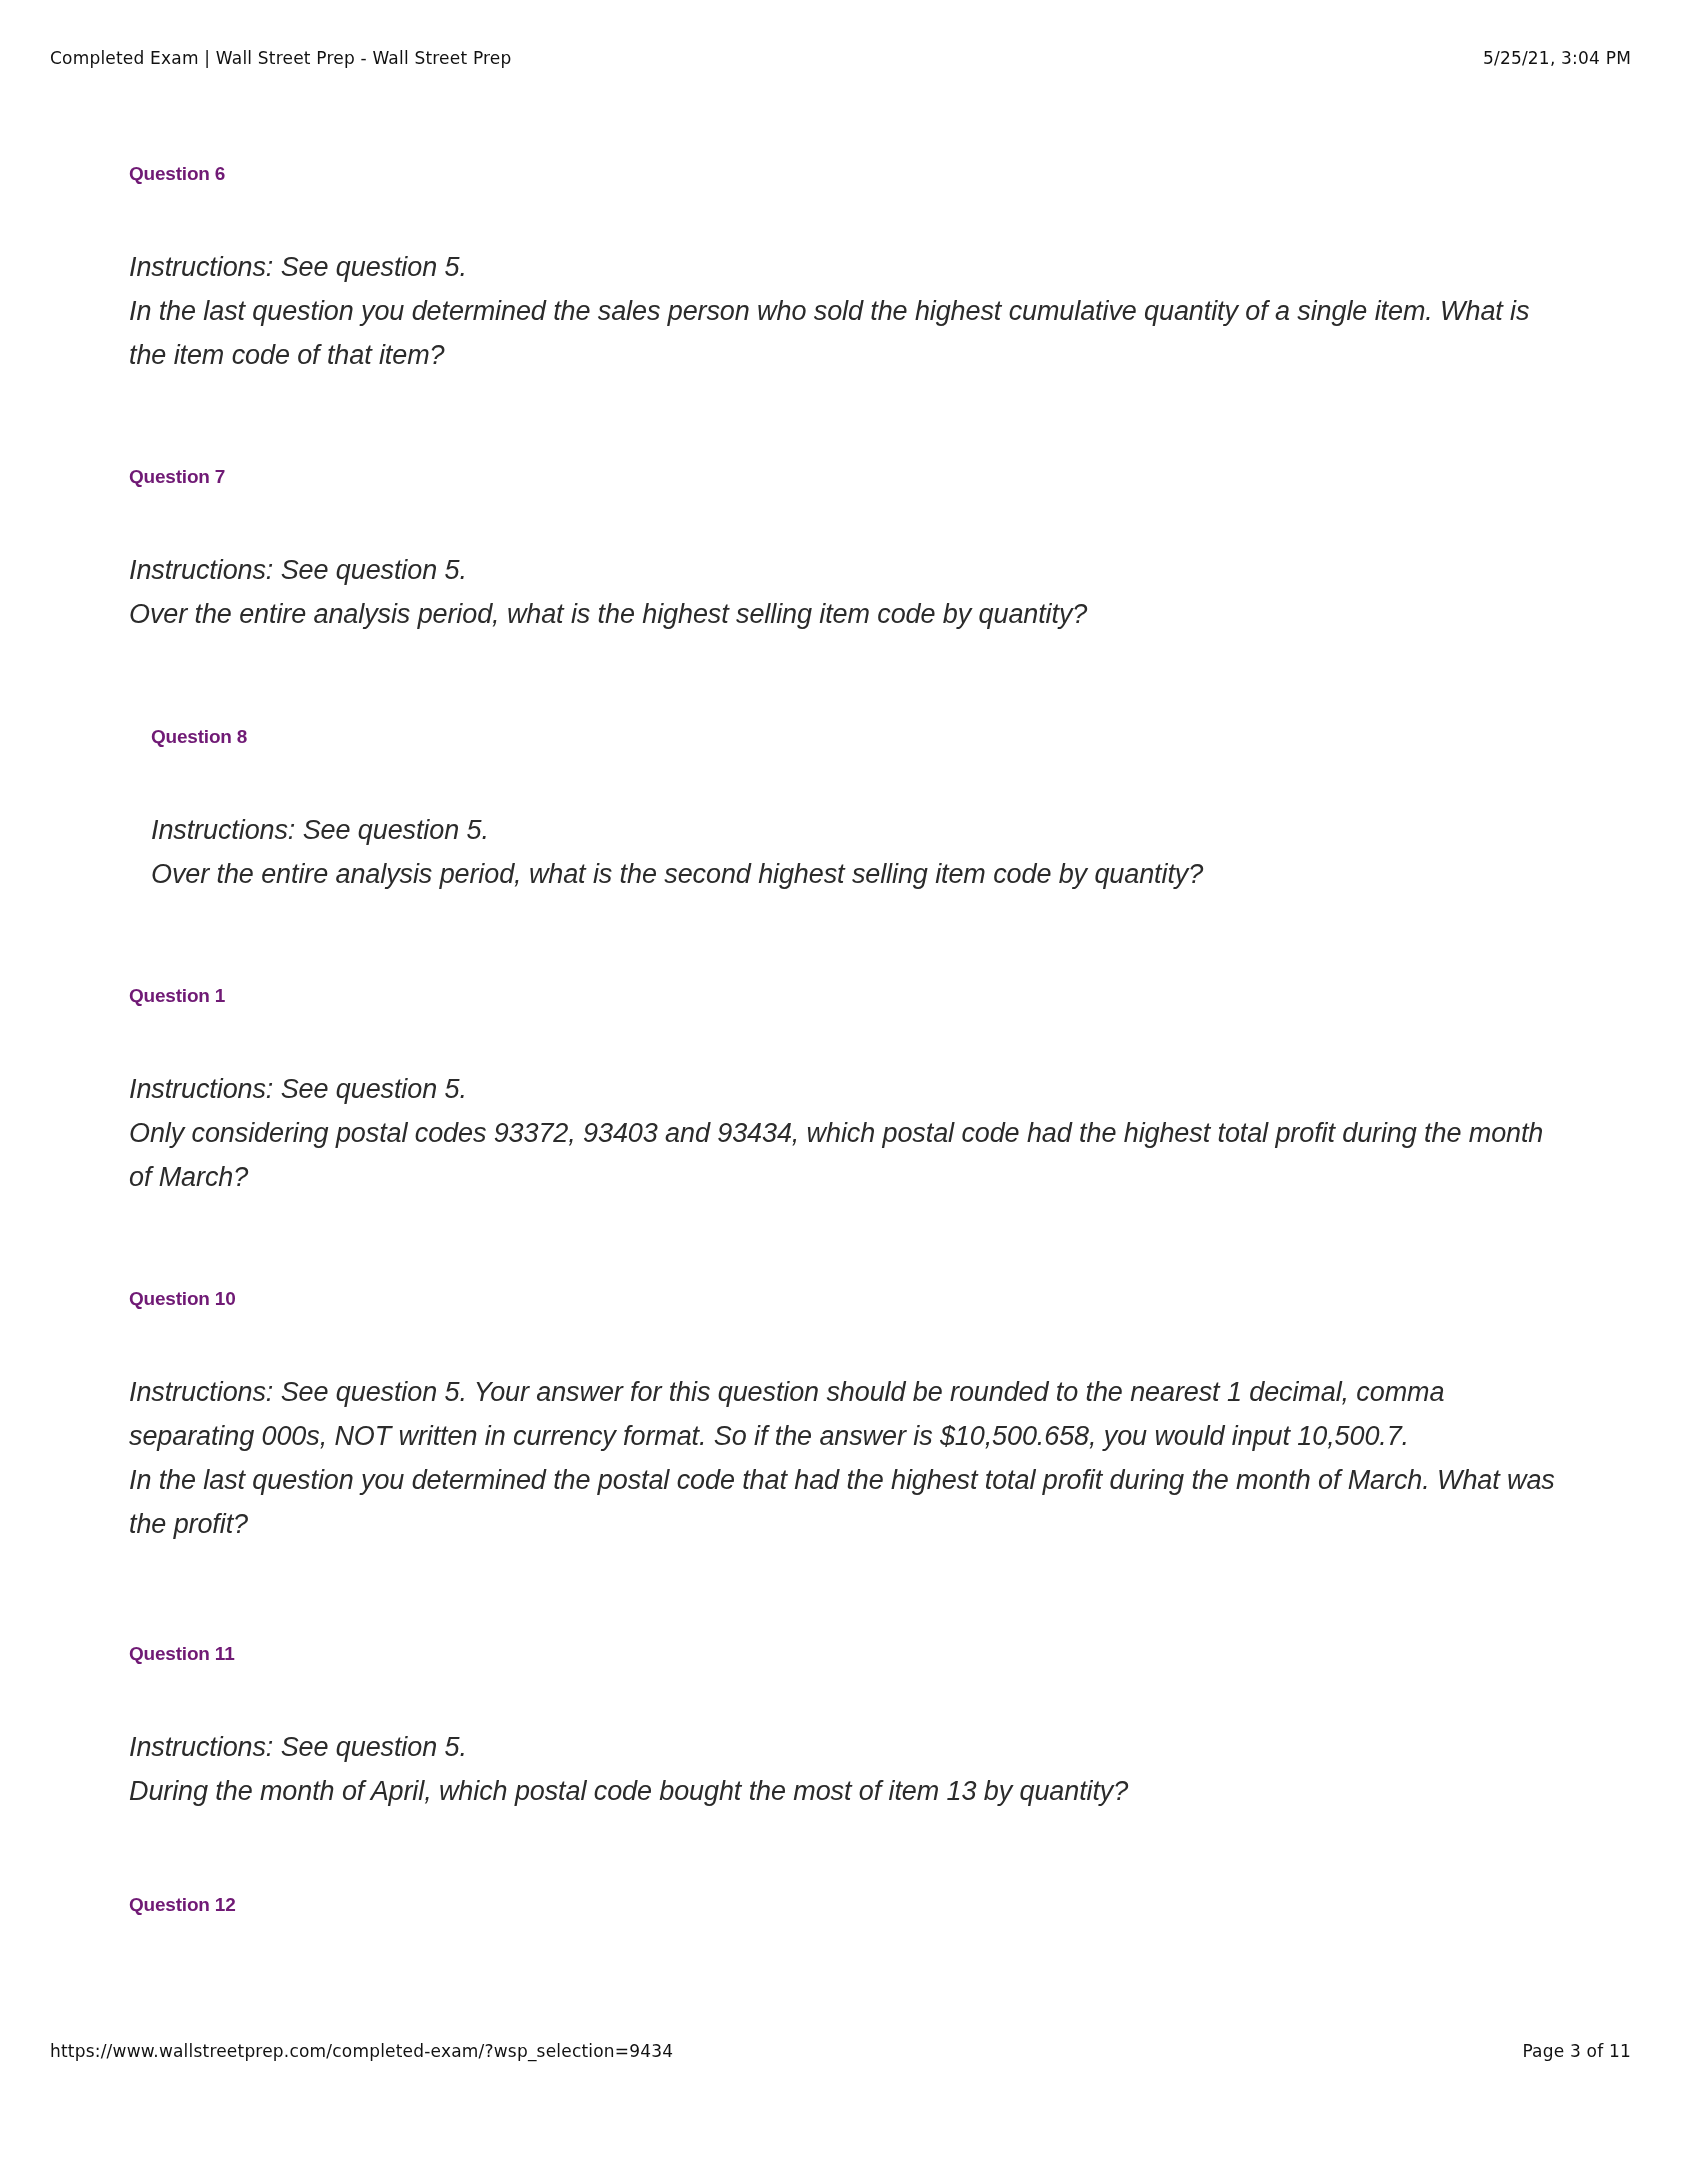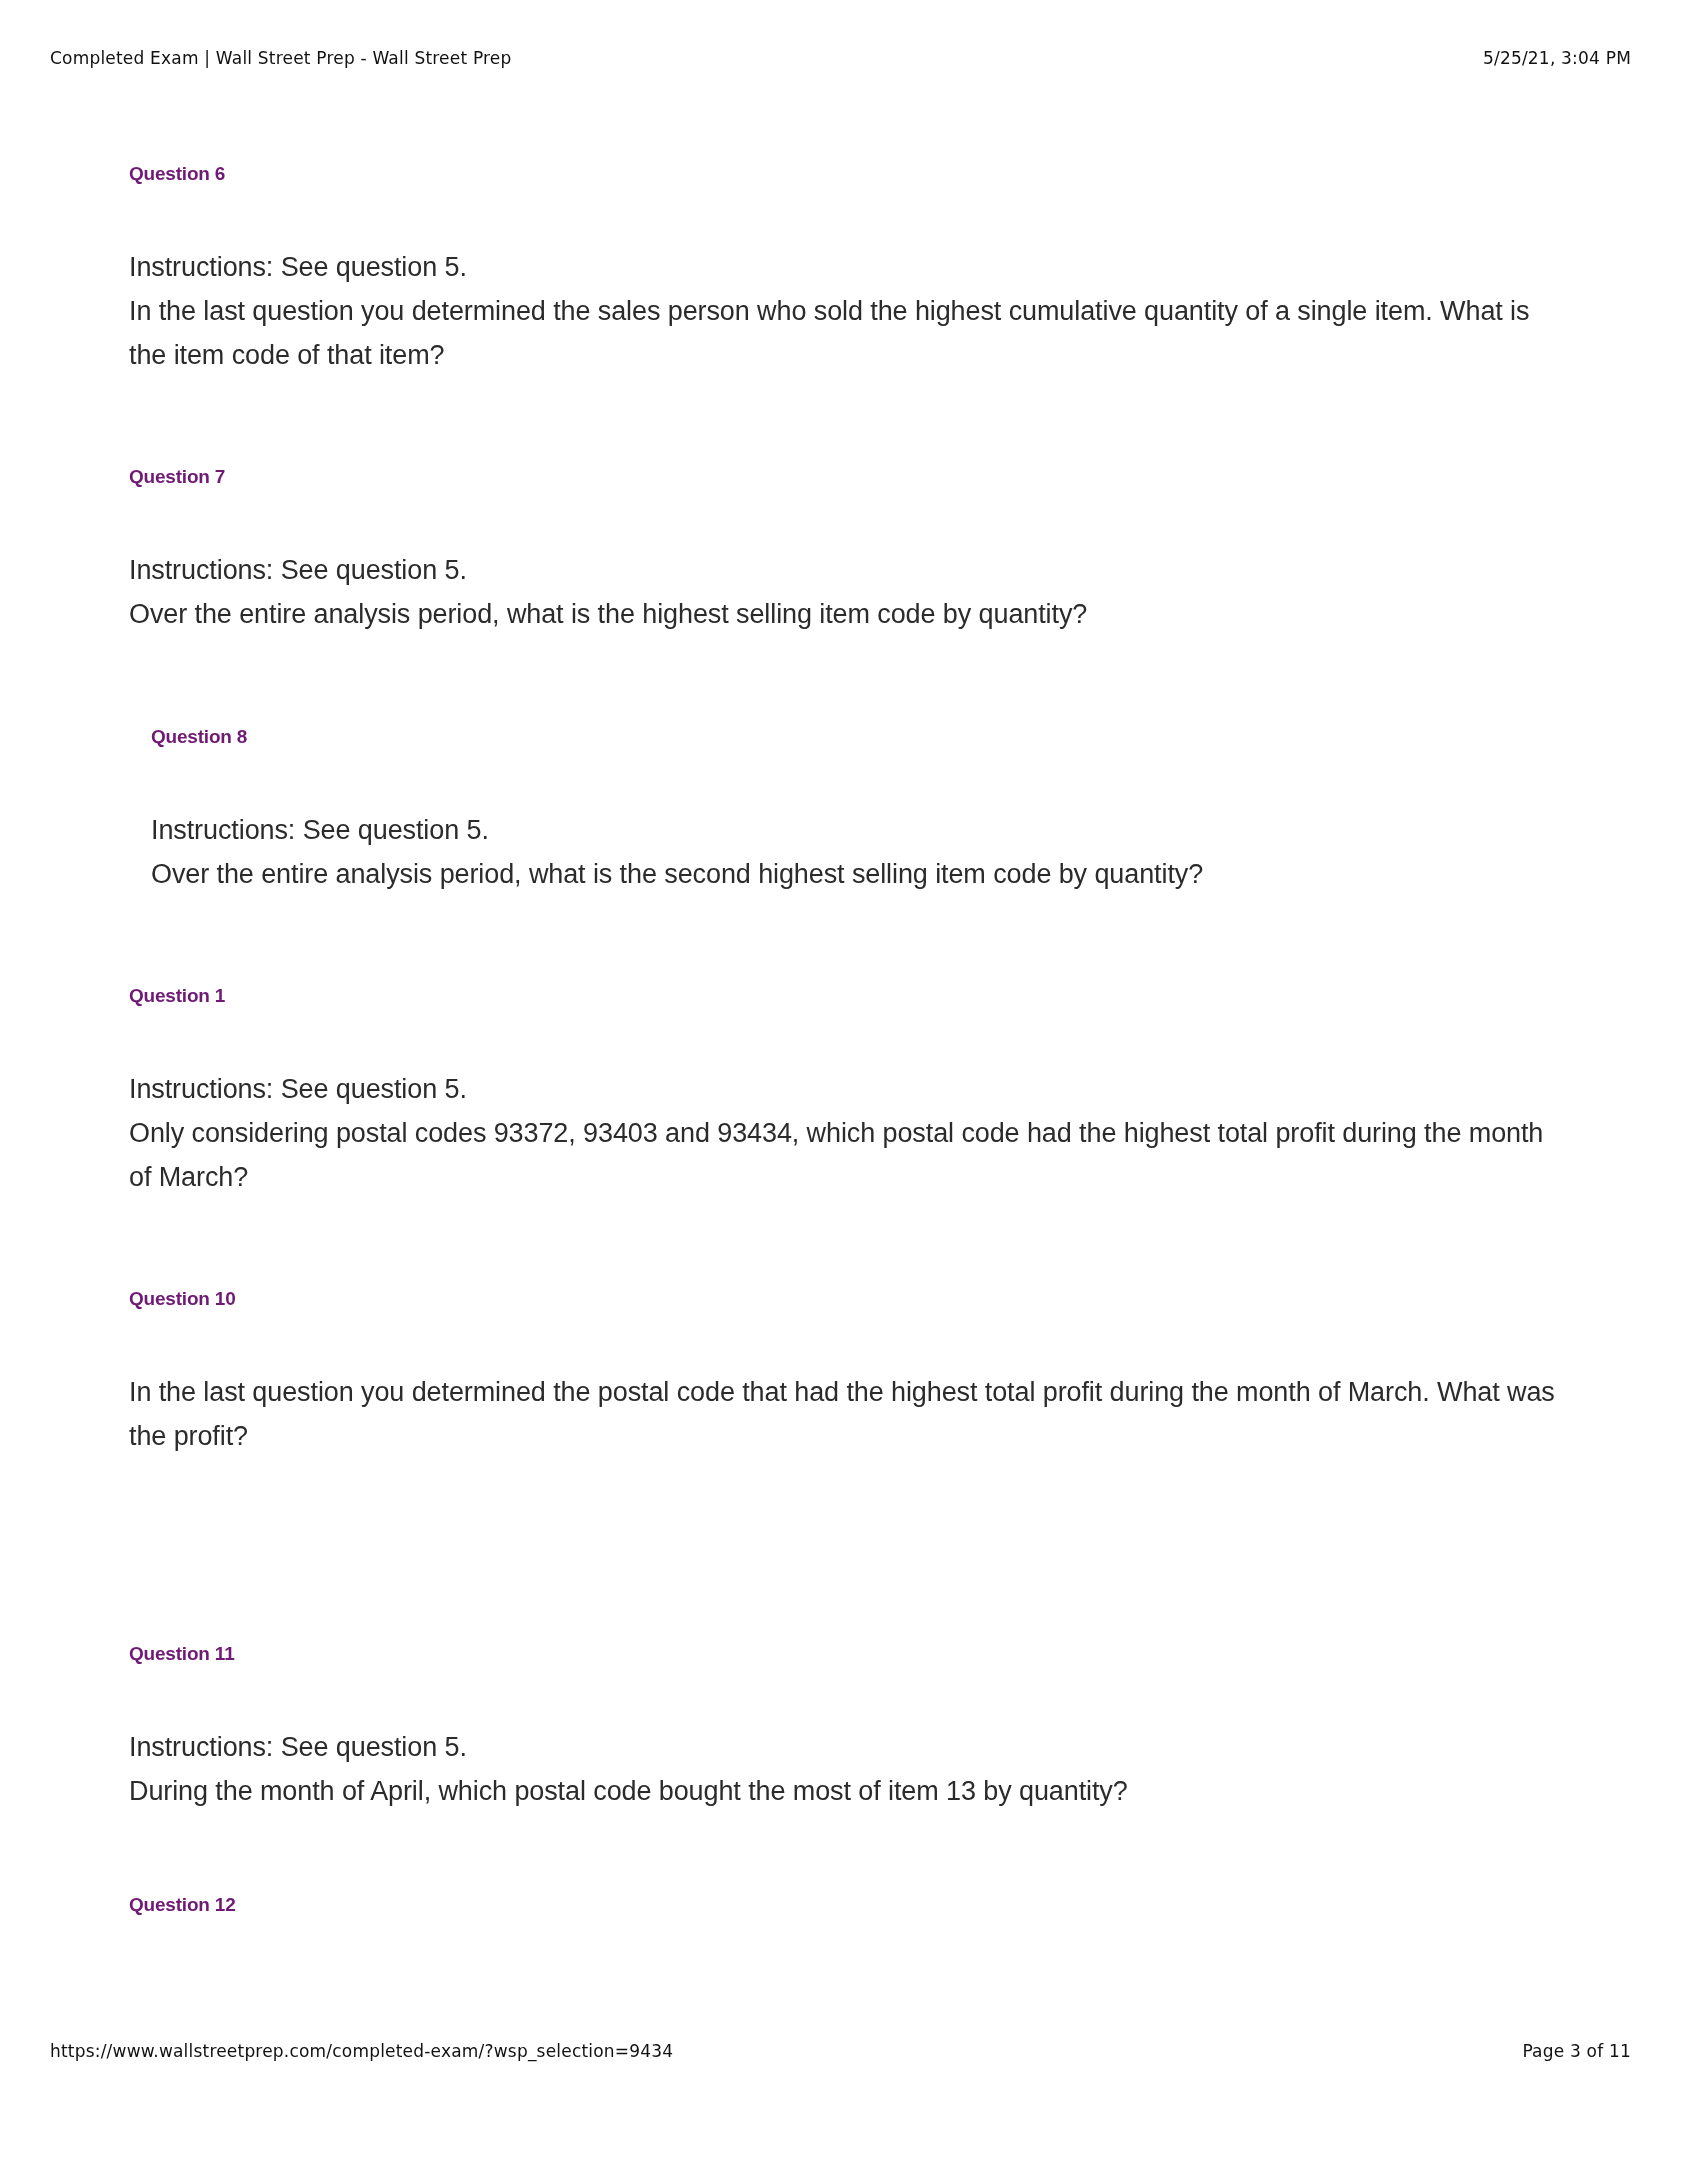--- a/index.html
+++ b/index.html
@@ -57,20 +57,21 @@
     }
     .q-body {
       margin-top: 59px;
       font-size: 27px;
       line-height: 44px;
       color: #2b2b2b;
       letter-spacing: -0.1px;
     }
     .q-body p {
       margin: 0;
+      font-style: italic;
     }
   </style>
 </head>
 <body>
 
 <div class="print-header">
   <span class="left">Completed Exam | Wall Street Prep - Wall Street Prep</span>
   <span class="right">5/25/21, 3:04 PM</span>
 </div>
 
@@ -104,20 +105,21 @@
     <h3 class="q-title">Question 1</h3>
     <div class="q-body">
       <p>Instructions: See question 5.</p>
       <p>Only considering postal codes 93372, 93403 and 93434, which postal code had the highest total profit during the month of March?</p>
     </div>
   </section>
 
   <section class="question" style="top:1287px;">
     <h3 class="q-title">Question 10</h3>
     <div class="q-body">
+      <p>Instructions: See question 5. Your answer for this question should be rounded to the nearest 1 decimal, comma separating 000s, NOT written in currency format. So if the answer is $10,500.658, you would input 10,500.7.</p>
       <p>In the last question you determined the postal code that had the highest total profit during the month of March. What was the profit?</p>
     </div>
   </section>
 
   <section class="question" style="top:1634px;margin-top:8px;">
     <h3 class="q-title">Question 11</h3>
     <div class="q-body">
       <p>Instructions: See question 5.</p>
       <p>During the month of April, which postal code bought the most of item 13 by quantity?</p>
     </div>

